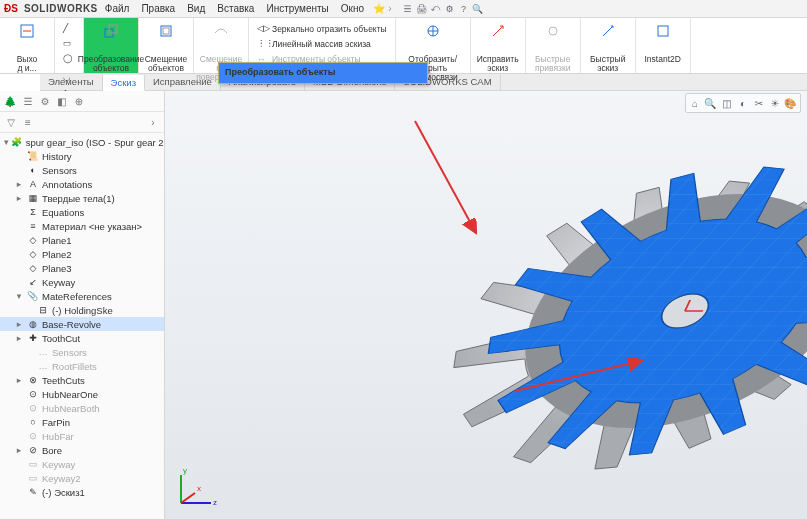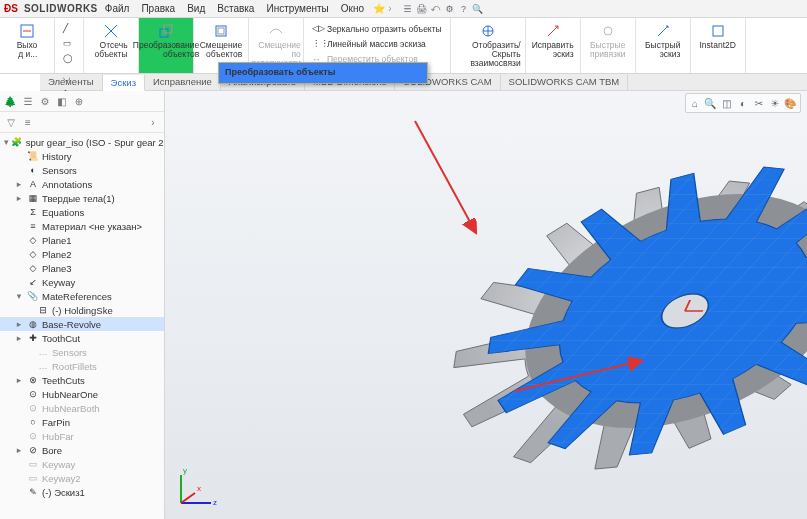--- a/index.html
+++ b/index.html
@@ -7,21 +7,21 @@
   .menubar { display: flex; align-items: center; height: 18px; background: #f3f3f3; border-bottom: 1px solid #d6d6d6; padding: 0 4px; gap: 2px; }
   .menubar .logo { color:#cc0000; font-weight:bold; font-size:10px; margin-right:4px;}
   .menubar .brand { font-weight:bold; letter-spacing:.5px; font-size:10px; color:#444;}
   .menubar .menu-item { padding: 2px 5px; font-size: 10px; color:#333; cursor:default;}
   .menubar .spacer { flex:1; }
   .mini-icons { display:flex; gap:2px; margin:0 6px;}
   .mini-icons span { width:12px; height:12px; display:inline-flex; align-items:center;justify-content:center; font-size:9px; color:#667;}
   .title-text { font-size:10px; color:#666; }
   .ribbon { display:flex; background:#fff; border-bottom:1px solid #d6d6d6; height:56px; }
   .rib-group { display:flex; flex-direction:column; align-items:center; justify-content:flex-start; padding:2px 4px; border-right:1px solid #e3e3e3; gap:1px;}
-  .rib-btn-lg { display:flex; flex-direction:column; align-items:center; width:46px; padding:2px 0; gap:1px; font-size:8.5px; line-height:1.05; text-align:right; color:#333; cursor:default;}
+  .rib-btn-lg { display:flex; flex-direction:column; align-items:center; width:46px; padding:2px 0; gap:15px; font-size:8.5px; line-height:1.05; text-align:center; color:#333; cursor:default;}
   .rib-btn-lg.dim { color:#aaa; }
   .rib-icon { width:18px; height:18px; display:flex; align-items:center; justify-content:center;}
   .rib-icon svg { width:16px; height:16px; }
   .rib-row { display:flex; flex-direction:column; gap:1px; padding:2px 2px;}
   .rib-small { display:flex; align-items:center; gap:3px; font-size:8.5px; color:#333; padding:1px 2px; white-space:nowrap;}
   .rib-small.dim { color:#aaa; }
   .rib-small .si { width:12px; height:12px; display:inline-block;}
   .tabstrip { display:flex; background:#ececec; border-bottom:1px solid #d6d6d6; height:17px; font-size:9.5px;margin-left:40px;}
   .tab { padding:2px 8px; border-right:1px solid #d6d6d6; color:#555; cursor:default;}
   .tab.active { background:#fff; color:#2a6fd6; border-bottom:1px solid #fff; position:relative; top:1px;}
@@ -99,31 +99,20 @@
           <span class="si">◡</span>
         </div>
       <div class="rib-small">
           <span class="si">∿</span>
         </div>
       <div class="rib-small">
           <span class="si">·</span>
         </div>
     </div>
   </div>
-  <div class="rib-group">
-    <div class="rib-btn-lg">
-      <span class="rib-icon">
-          <svg viewBox="0 0 16 16">
-            <path d="M2 2l12 12M2 14L14 2" stroke="#2a6fd6" fill="none"></path>
-          </svg>
-        </span>
-      <span style="white-space:pre-line">Отсечь
-объекты</span>
-    </div>
-  </div>
   <div class="rib-group" style="background:#22c55e">
     <div class="rib-btn-lg">
       <span class="rib-icon">
           <svg viewBox="0 0 16 16">
             <rect x="2" y="6" width="8" height="8" fill="none" stroke="#2a6fd6"></rect>
             <rect x="6" y="2" width="8" height="8" fill="none" stroke="#999"></rect>
           </svg>
         </span>
       <span style="white-space:pre-line">Преобразование
 объектов</span>
@@ -158,21 +147,21 @@
       <div class="rib-small">
           <span class="si">◁▷</span>
           <span>Зеркально отразить объекты</span>
         </div>
       <div class="rib-small">
           <span class="si">⋮⋮</span>
           <span>Линейный массив эскиза</span>
         </div>
       <div class="rib-small dim">
           <span class="si">↔</span>
-          <span>Переместить объектов</span>
+          <span>Инструменты объекты</span>
         </div>
     </div>
   </div>
   <div class="rib-group">
     <div class="rib-btn-lg" style="width:66px">
       <span class="rib-icon">
           <svg viewBox="0 0 16 16">
             <circle cx="8" cy="8" r="5" fill="none" stroke="#2a6fd6"></circle>
             <path d="M8 3v10M3 8h10" stroke="#2a6fd6"></path>
           </svg>
@@ -228,21 +217,20 @@
 
 </div>
 
 <div class="tabstrip">
   <div class="tab">Элементы</div>
   <div class="tab active">Эскиз</div>
   <div class="tab">Исправление</div>
   <div class="tab">Анализировать</div>
   <div class="tab">MBD Dimensions</div>
   <div class="tab">SOLIDWORKS CAM</div>
-  <div class="tab">SOLIDWORKS CAM TBM</div>
 </div>
 
 <div class="workspace">
   <div class="side">
     <div class="side-tools">
       <span>🌲</span>
       <span>☰</span>
       <span>⚙</span>
       <span>◧</span>
       <span>⊕</span>

